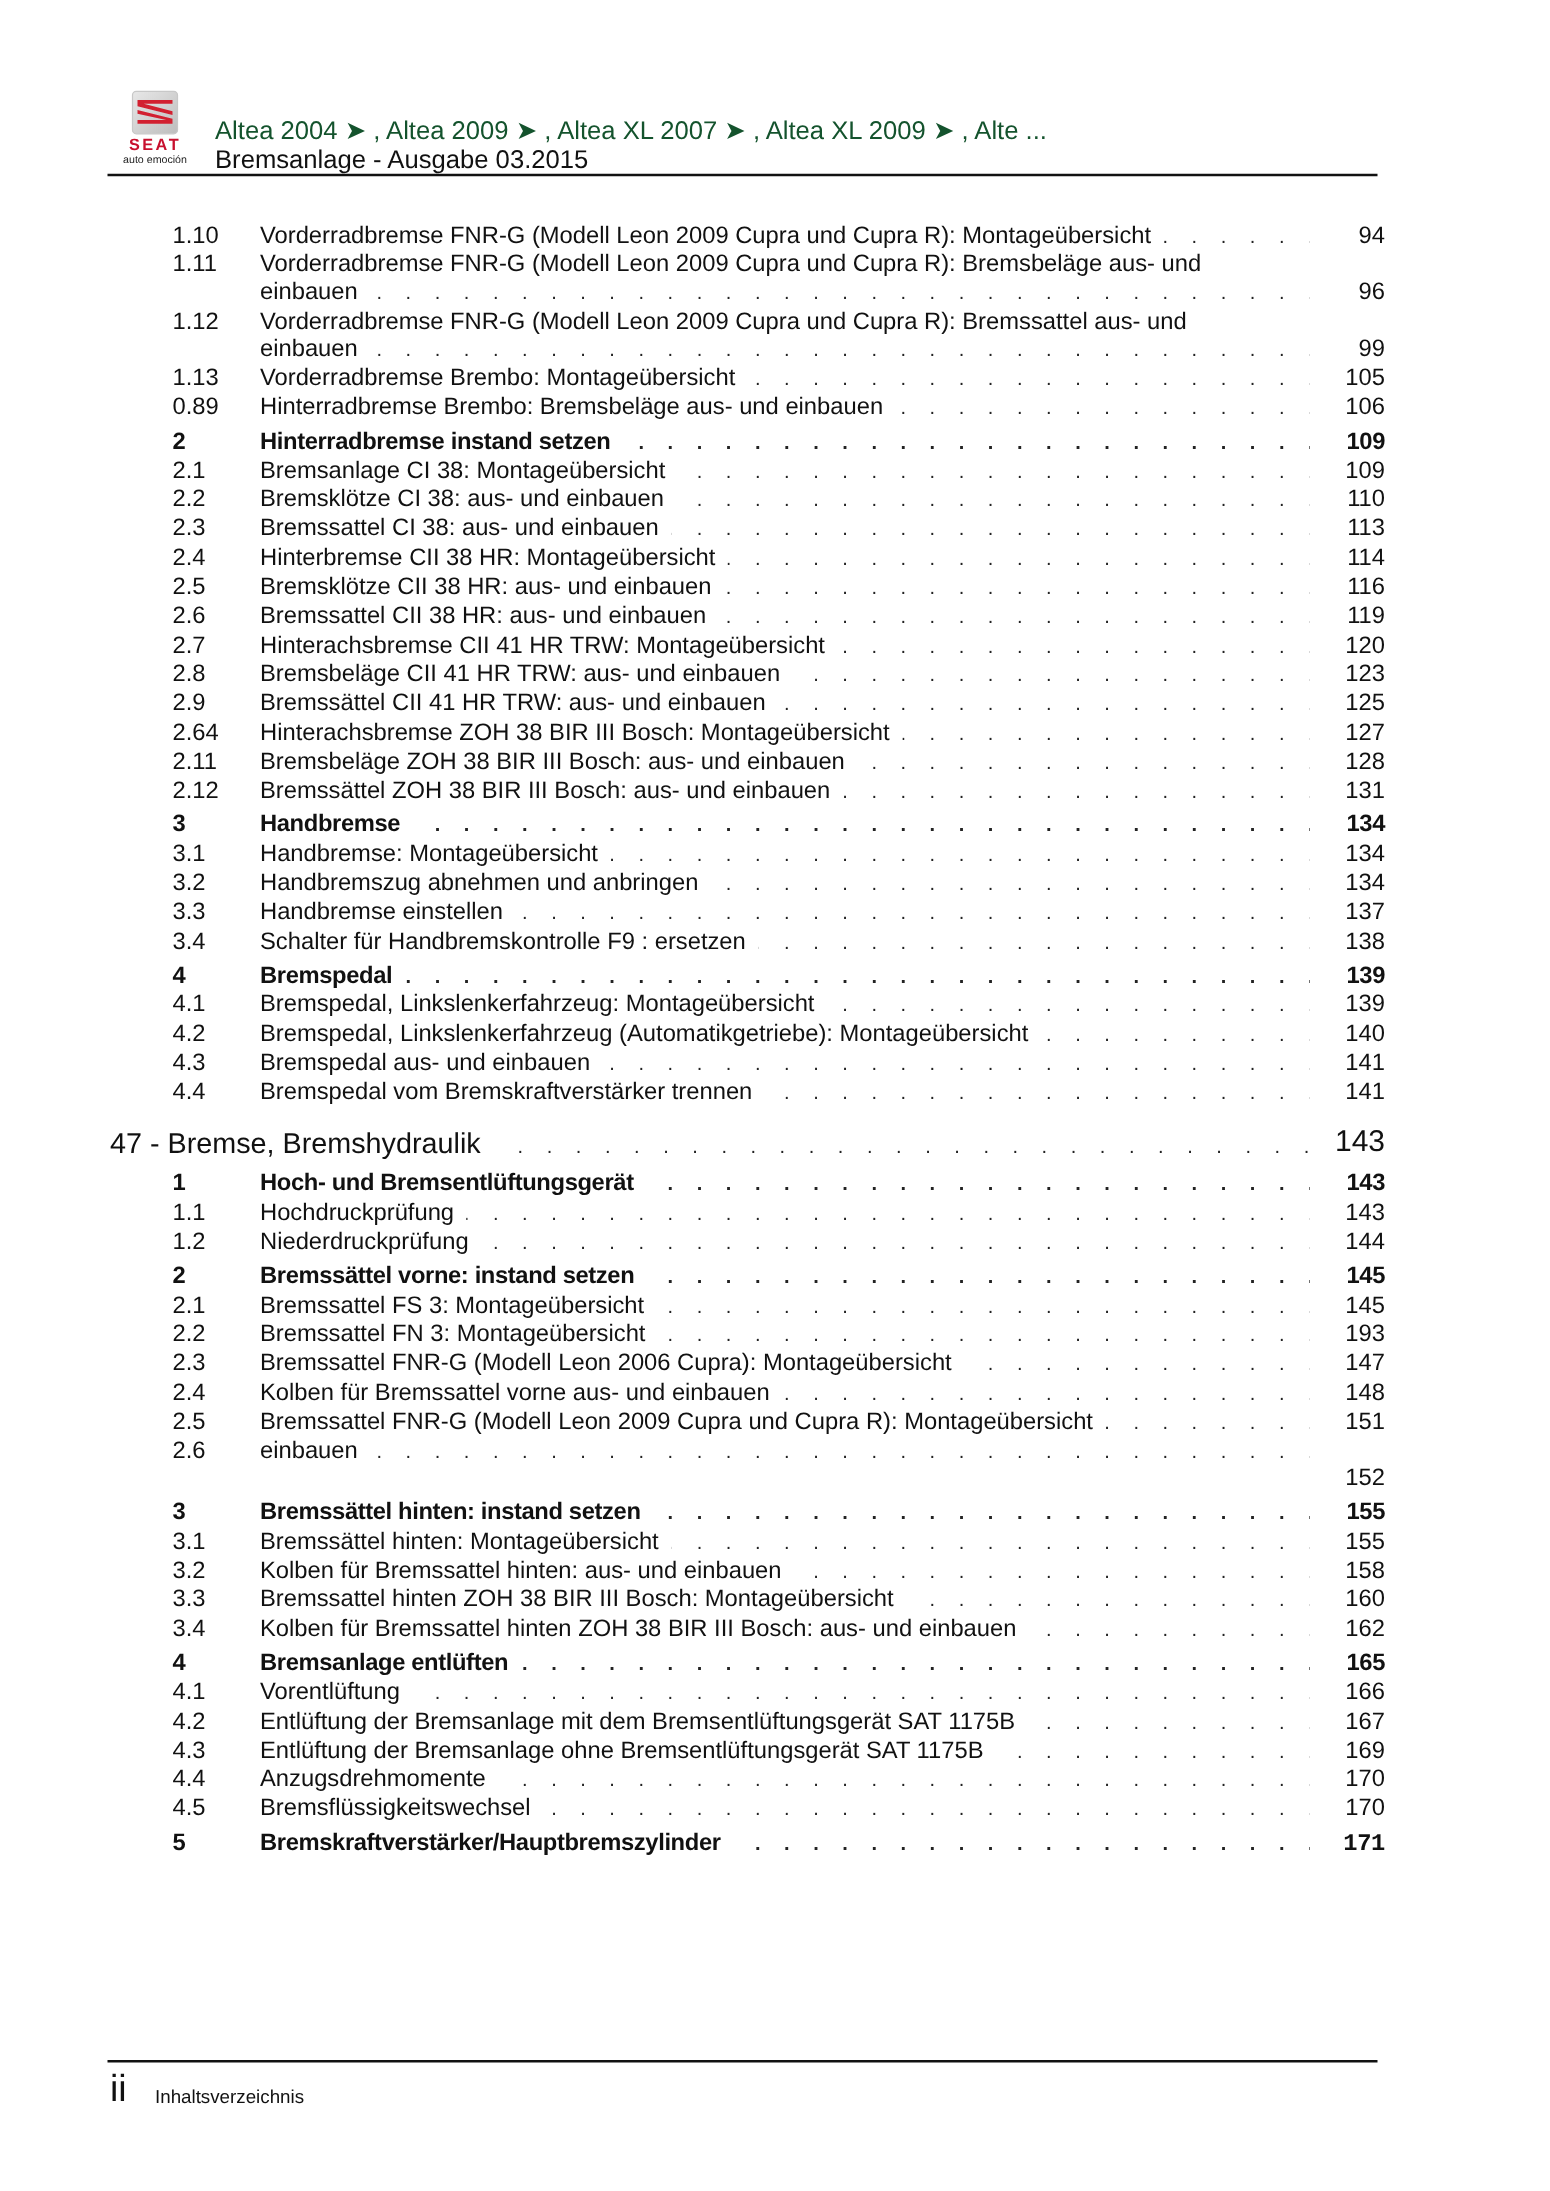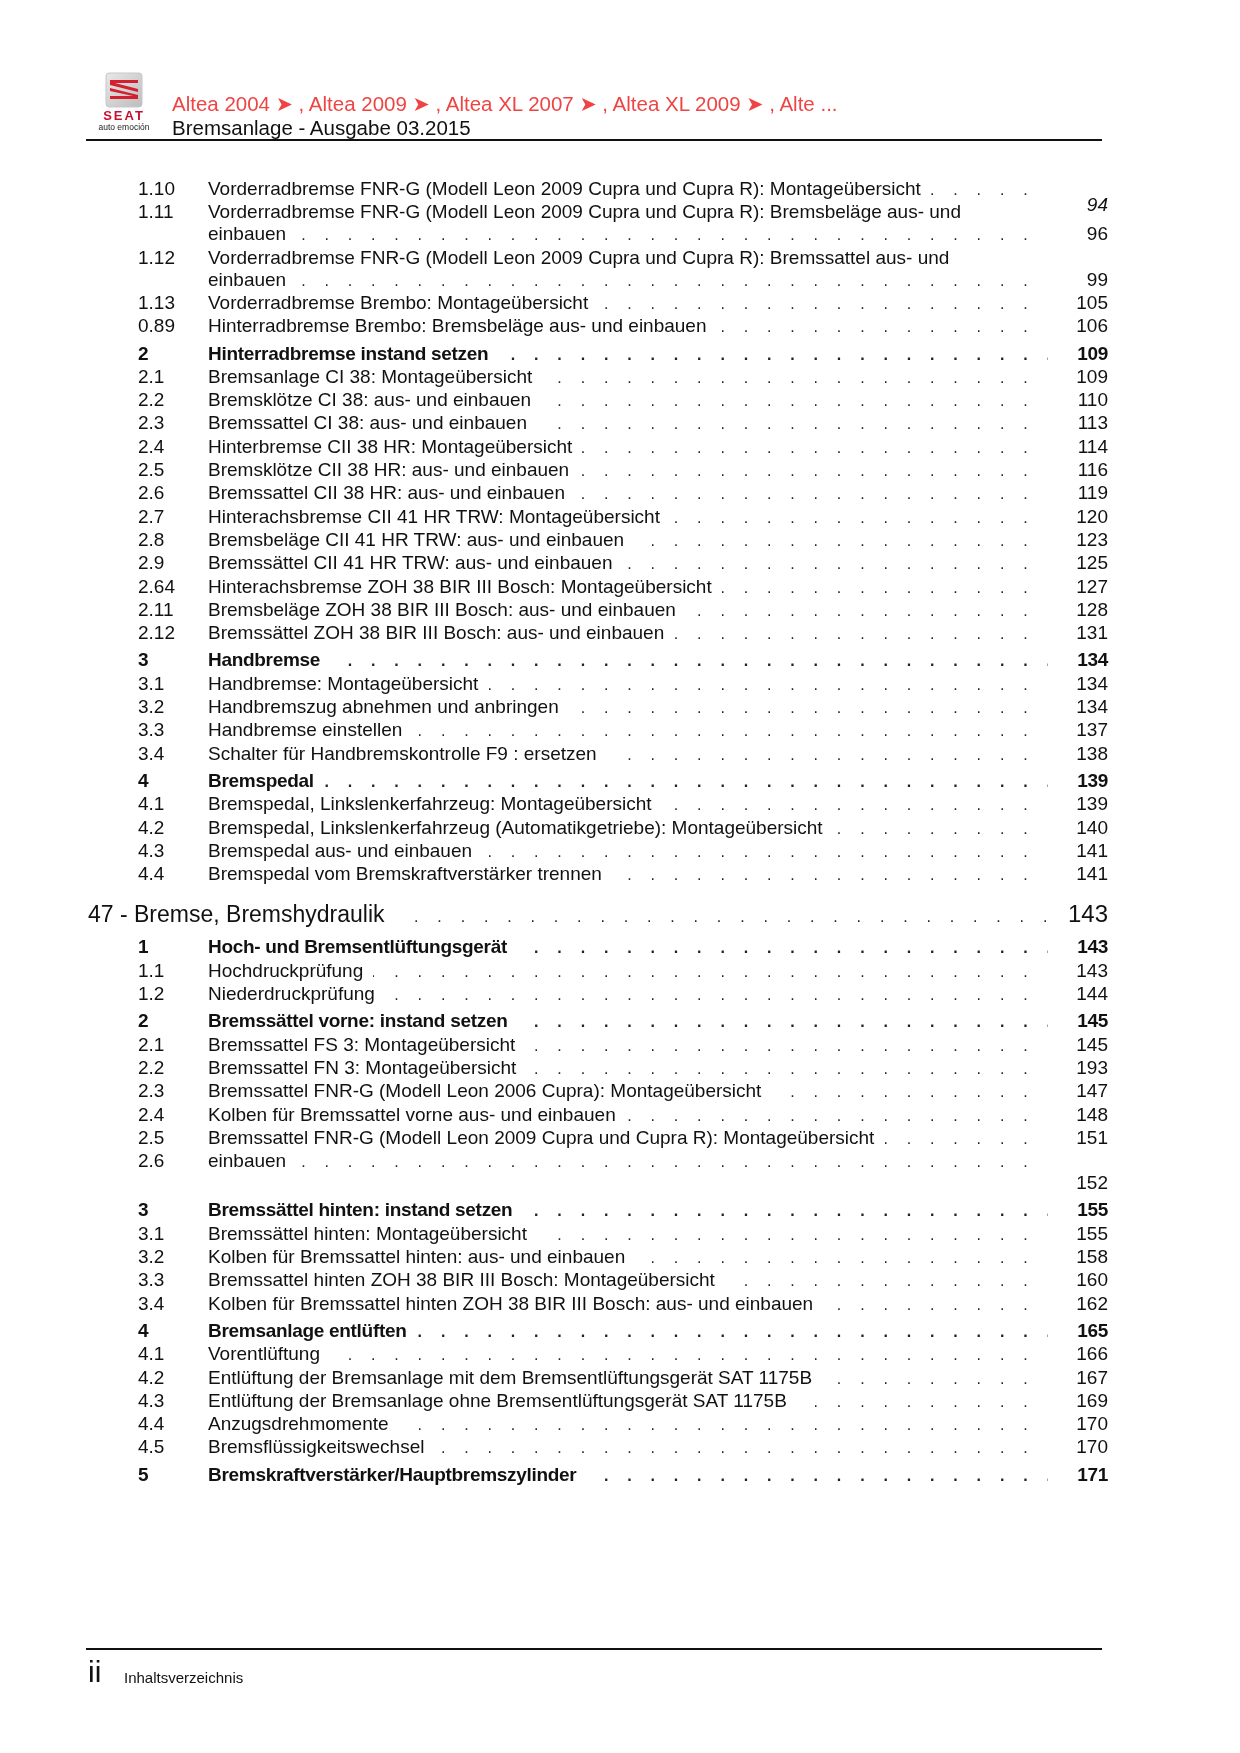--- a/index.html
+++ b/index.html
@@ -3,21 +3,21 @@
 <meta charset="utf-8">
 <style>
   html, body { margin: 0; padding: 0; background: #ffffff; }
   body { width: 1240px; height: 1753px; position: relative; overflow: hidden; font-family: "Liberation Sans", sans-serif; color: #111; }
 
   .header { position: absolute; left: 86px; top: 58px; width: 1016px; height: 84px; }
   .logo { position: absolute; left: 0; top: 14px; width: 76px; height: 60px; text-align: center; }
   .logo-emblem { width: 42px; height: 36px; margin: 0 auto; position: relative; }
   .logo-word { font-size: 13px; font-weight: bold; color: #c8102e; letter-spacing: 2px; line-height: 13px; margin-top: 1px; }
   .logo-tag { font-size: 8.5px; color: #222; line-height: 10px; }
-  .header-line1 { position: absolute; left: 86px; top: 34px; font-size: 20.5px; color: #ef4444; white-space: nowrap; }
+  .header-line1 { position: absolute; left: 86px; top: 34px; font-size: 20.5px; color: #14532d; white-space: nowrap; }
   .header-line2 { position: absolute; left: 86px; top: 58px; font-size: 20.5px; color: #111; white-space: nowrap; }
   .header-rule { position: absolute; left: 86px; top: 139px; width: 1016px; height: 2px; background: #111; }
 
   .toc { position: absolute; left: 0; top: 0; width: 1240px; }
   .row { position: absolute; left: 0; width: 1240px; font-size: 19px; line-height: 22px; }
   .num { position: absolute; left: 138px; white-space: nowrap; }
   .title { position: absolute; left: 208px; width: 840px; }
   .line { position: relative; height: 22px; white-space: nowrap; overflow: hidden; }
   .leader-wrap { position: absolute; left: 0; right: 0; bottom: 0; height: 22px; white-space: nowrap; overflow: hidden; }
   .leaders { letter-spacing: 7.2px; font-size: 16px; color: #222; }
@@ -58,21 +58,21 @@
   <div class="header-line2">Bremsanlage - Ausgabe 03.2015</div>
 </div>
 <div class="header-rule"></div>
 
 <div class="toc" id="toc">
     <div class="row" style="top: 178px;">
       <span class="num">1.10</span>
       <div class="title">
         <div class="line"><div class="leader-wrap"><span class="leaders"> . . . . . . . . . . . . . . . . . . . . . . . . . . . . . . . . . . . . . . . . . . . . . . . . . . . . . . . . . . . . . . . . . . . . . . . . . . . . . . . . . . . . . . . . . . . . . . . . . . . . . . . . . . . . . . . . . . . . . . . .</span></div><span class="text-line">Vorderradbremse FNR-G (Modell Leon 2009 Cupra und Cupra R): Montageübersicht</span></div>
       </div>
-      <span class="page" style="top: 16px; font-style: italic;">94</span>
+      <span class="page" style="top: 0px;">94</span>
     </div>
     <div class="row" style="top: 201.3px;">
       <span class="num">1.11</span>
       <div class="title">
         <div class="line"><span class="text-line">Vorderradbremse FNR-G (Modell Leon 2009 Cupra und Cupra R): Bremsbeläge aus- und</span></div>
         <div class="line"><div class="leader-wrap"><span class="leaders"> . . . . . . . . . . . . . . . . . . . . . . . . . . . . . . . . . . . . . . . . . . . . . . . . . . . . . . . . . . . . . . . . . . . . . . . . . . . . . . . . . . . . . . . . . . . . . . . . . . . . . . . . . . . . . . . . . . . . . . . .</span></div><span class="text-line">einbauen</span></div>
       </div>
       <span class="page" style="top: 22px;">96</span>
     </div>
     <div class="row" style="top: 246.6px;">
@@ -409,19 +409,19 @@
       <div class="title">
         <div class="line"><div class="leader-wrap"><span class="leaders"> . . . . . . . . . . . . . . . . . . . . . . . . . . . . . . . . . . . . . . . . . . . . . . . . . . . . . . . . . . . . . . . . . . . . . . . . . . . . . . . . . . . . . . . . . . . . . . . . . . . . . . . . . . . . . . . . . . . . . . . .</span></div><span class="text-line">Bremsflüssigkeitswechsel</span></div>
       </div>
       <span class="page" style="top: 0px;">170</span>
     </div>
     <div class="row bold" style="top: 1463.7px;">
       <span class="num">5</span>
       <div class="title">
         <div class="line"><div class="leader-wrap"><span class="leaders"> . . . . . . . . . . . . . . . . . . . . . . . . . . . . . . . . . . . . . . . . . . . . . . . . . . . . . . . . . . . . . . . . . . . . . . . . . . . . . . . . . . . . . . . . . . . . . . . . . . . . . . . . . . . . . . . . . . . . . . . .</span></div><span class="text-line">Bremskraftverstärker/Hauptbremszylinder</span></div>
       </div>
-      <span class="page" style="top: 0px;">171</span>
+      <span class="page" style="top: 0px; font-family: Liberation Mono, monospace;">171</span>
     </div>
   </div>
 
 <div class="footer-rule"></div>
 <div class="footer-page">ii</div>
 <div class="footer-title">Inhaltsverzeichnis</div>
 
 </body></html>

